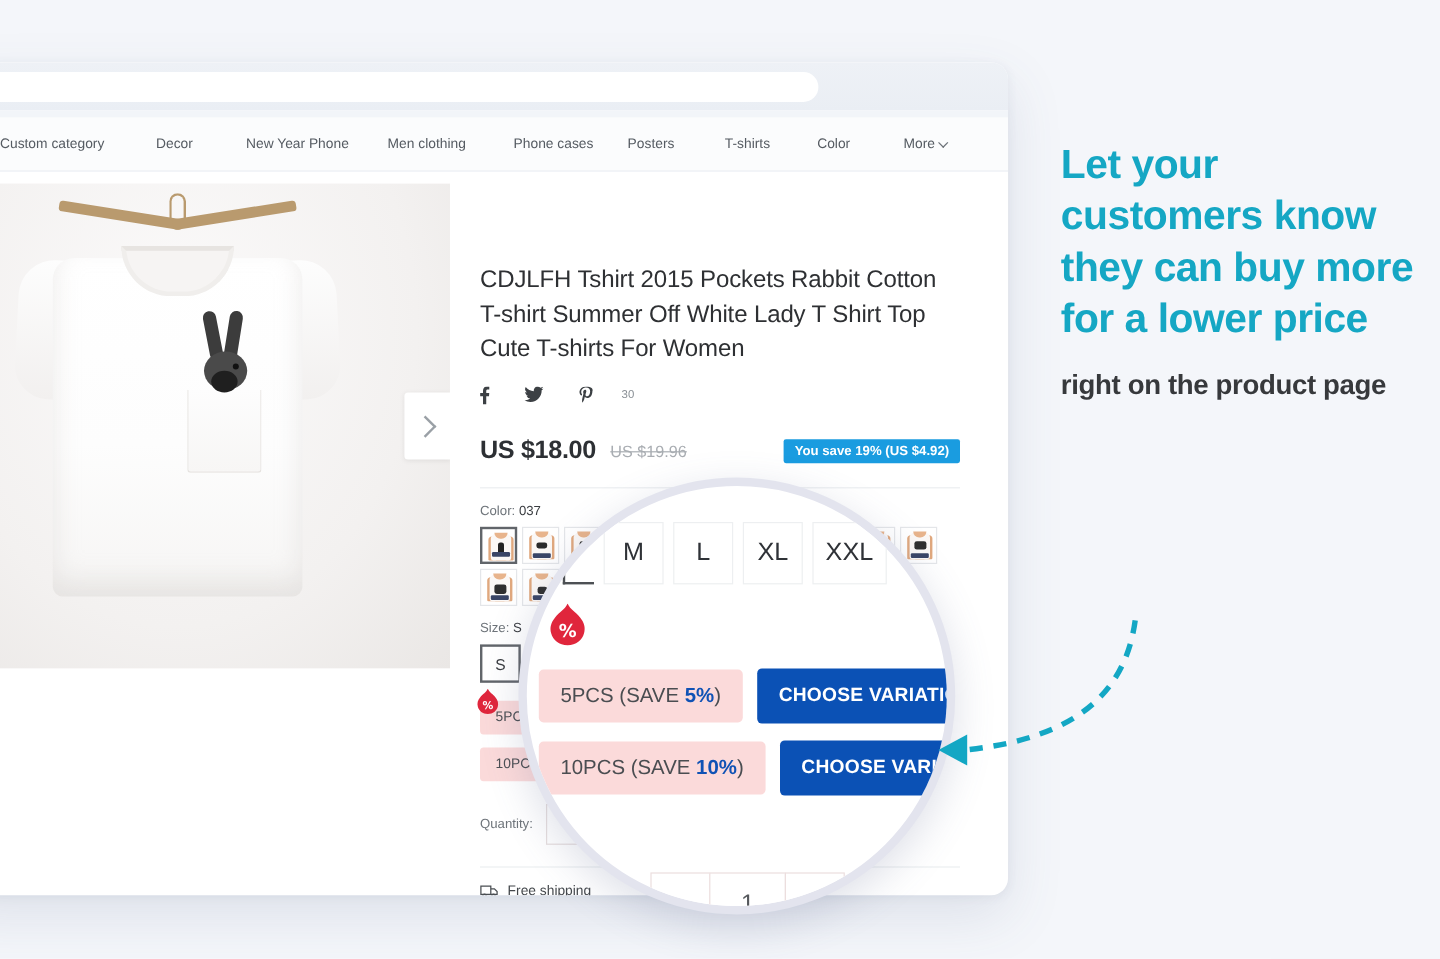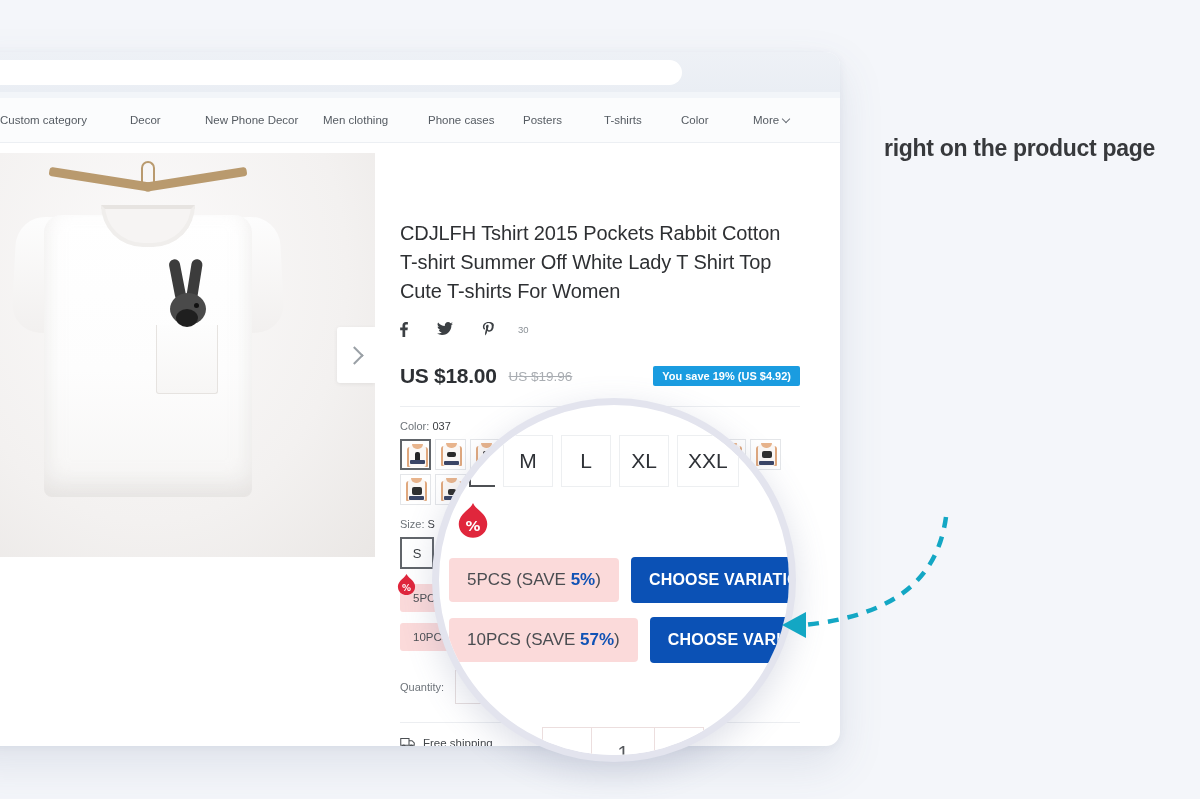--- a/index.html
+++ b/index.html
@@ -296,21 +296,21 @@
 
     <div class="catnav">
       <div class="catnav-inner">
         <div class="catitem" style="width:130px">
           <span>Custom category</span>
         </div>
         <div class="catitem" style="width:75px">
           <span>Decor</span>
         </div>
         <div class="catitem" style="width:118px">
-          <span>New Phone Decor</span>
+          <span>New Year Phone</span>
         </div>
         <div class="catitem" style="width:105px">
           <span>Men clothing</span>
         </div>
         <div class="catitem" style="width:95px">
           <span>Phone cases</span>
         </div>
         <div class="catitem" style="width:81px">
           <span>Posters</span>
         </div>
@@ -564,21 +564,21 @@
         <path fill="#e0263c" d="M9.5 0C8 3.3 5.4 4.2 3.2 7 1.1 9.6.4 12 1.2 15c.9 3.4 4 6 8.3 6s7.4-2.6 8.3-6c.8-3 .1-5.4-2-8-2.2-2.8-4.8-3.7-6.3-7z"></path>
         <text x="9.5" y="17" font-size="9" font-family="DejaVu Sans, sans-serif" fill="#fff" text-anchor="middle" font-weight="bold">%</text>
       </svg>
 
       <div class="lens-bulk">
         <div class="lbrow">
           <div class="lb-chip"><span>5PCS (SAVE </span><b>5%</b><span>)</span></div>
           <div class="lb-btn">CHOOSE VARIATIONS</div>
         </div>
         <div class="lbrow">
-          <div class="lb-chip"><span>10PCS (SAVE </span><b>57%</b><span>)</span></div>
+          <div class="lb-chip"><span>10PCS (SAVE </span><b>10%</b><span>)</span></div>
           <div class="lb-btn">CHOOSE VARIATIONS</div>
         </div>
       </div>
 
       <div class="lens-qty">
         <span class="lq-label">Quantity:</span>
         <div class="lstep">
           <div class="lst-btn">−</div>
           <div class="lst-val">1</div>
           <div class="lst-btn">+</div>
@@ -588,16 +588,17 @@
 
     </div>
   </div>
 
   <svg class="arrow-svg" viewBox="0 0 200 160">
     <path d="M176 22 C 168 80, 130 120, 34 130" fill="none" stroke="#13a7c4" stroke-width="4.5" stroke-dasharray="11 9" stroke-linecap="butt"></path>
     <polygon points="12,130 36,117 36,143" fill="#13a7c4"></polygon>
   </svg>
 
   <div class="marketing">
+    <h2 class="mk-head">Let your customers know they can buy more for a lower price</h2>
     <p class="mk-sub">right on the product page</p>
   </div>
 
 </div>
 
 </body></html>

